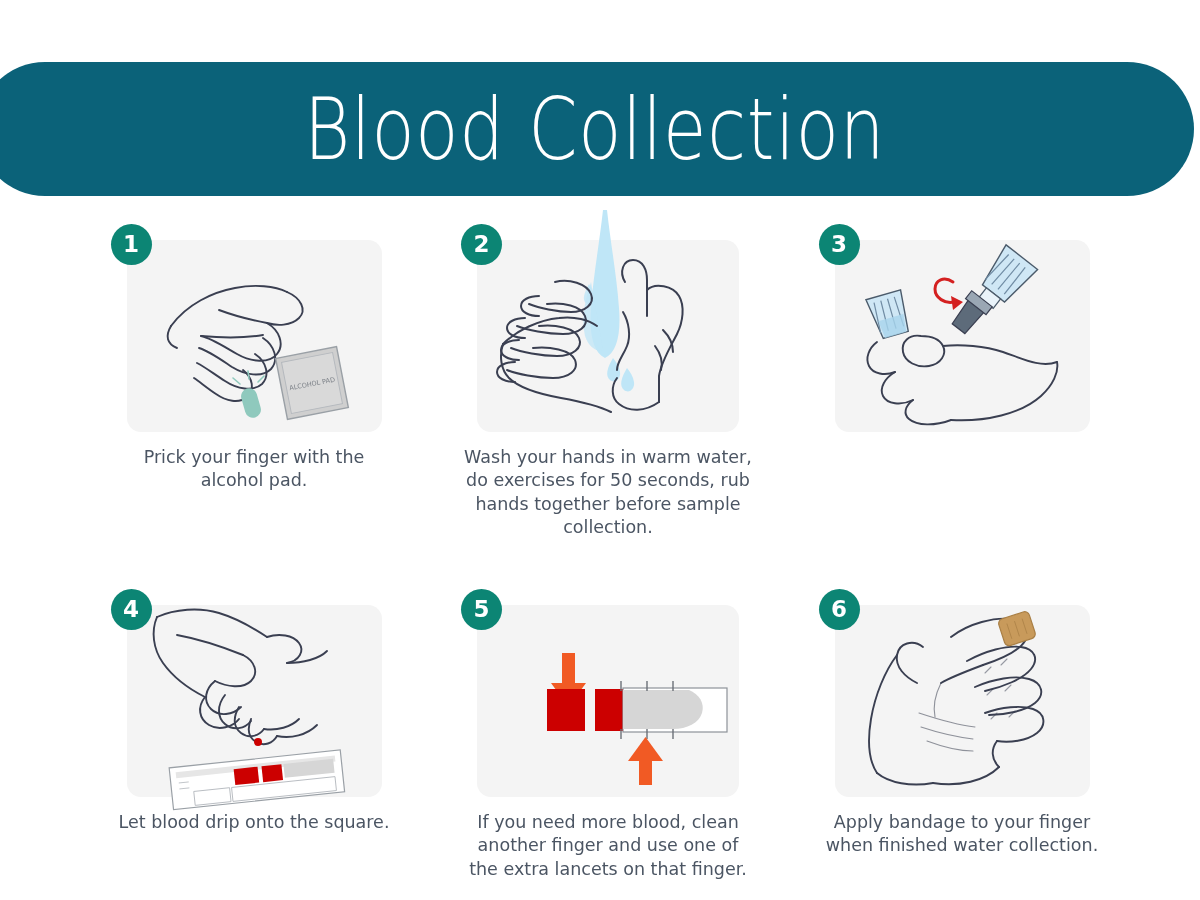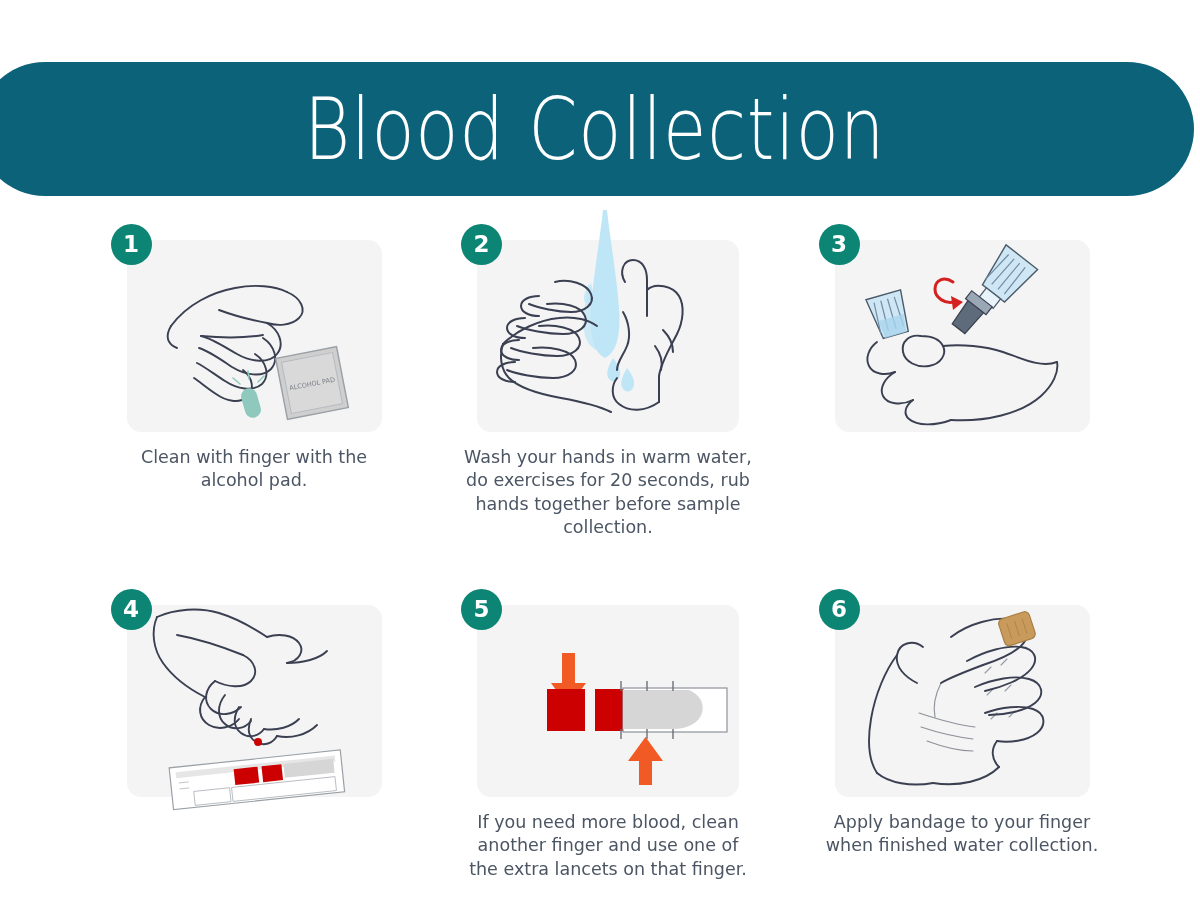--- a/index.html
+++ b/index.html
@@ -185,21 +185,21 @@
               <line x1="131" y1="156" x2="137" y2="150"></line>
             </g>
 
             <g transform="rotate(-11 185 157)">
               <rect x="154" y="126" width="62" height="62" fill="#cfcfcf" stroke="#9aa0a6" stroke-width="1.4"></rect>
               <rect x="159" y="131" width="52" height="52" fill="#d9d9d9" stroke="#b5b9be" stroke-width="1"></rect>
               <text x="185" y="160" text-anchor="middle" font-family="DejaVu Sans, sans-serif" font-size="6.5" fill="#7a7f86">ALCOHOL PAD</text>
             </g>
           </svg>
         </div>
-        <div class="step-caption narrow">Clean with finger with the alcohol pad.</div>
+        <div class="step-caption narrow">Prick your finger with the alcohol pad.</div>
       </div>
 
       <div class="step-card">
         <div class="art-panel wide">
           <div class="step-badge">
             <span>2</span>
           </div>
           <svg class="art-svg" viewBox="0 0 262 210">
 
             <g>
@@ -227,21 +227,21 @@
               <path d="M70 78 C86 76 104 80 108 90 C112 100 102 108 86 108 C70 108 50 104 40 100"></path>
               <path d="M48 92 C38 92 30 96 30 102 C30 108 38 112 48 112"></path>
               <path d="M62 100 C78 98 98 102 102 112 C106 122 96 130 80 130 C64 130 44 126 34 122"></path>
               <path d="M42 114 C32 114 24 118 24 124 C24 130 32 134 42 134"></path>
               <path d="M56 122 C72 120 94 124 98 134 C102 144 92 152 76 152 C60 152 40 148 30 144"></path>
               <path d="M38 136 C28 136 20 140 20 146 C20 152 28 156 38 156"></path>
               <path d="M26 118 C22 130 24 144 32 152 C42 162 62 168 84 172 C106 176 122 180 134 186"></path>
             </g>
           </svg>
         </div>
-        <div class="step-caption">Wash your hands in warm water, do exercises for 20 seconds, rub hands together before sample collection.</div>
+        <div class="step-caption">Wash your hands in warm water, do exercises for 50 seconds, rub hands together before sample collection.</div>
       </div>
 
       <div class="step-card">
         <div class="art-panel">
           <div class="step-badge">
             <span>3</span>
           </div>
           <svg class="art-svg" viewBox="0 0 255 210">
 
             <g transform="rotate(38 168 52)">
@@ -327,20 +327,21 @@
               <rect x="158" y="176" width="50" height="14" fill="#d6d6d6"></rect>
               <rect x="66" y="194" width="36" height="14" fill="#ffffff" stroke="#b5b9be" stroke-width="0.9"></rect>
               <rect x="104" y="194" width="104" height="14" fill="#ffffff" stroke="#b5b9be" stroke-width="0.9"></rect>
               <g stroke="#b5b9be" stroke-width="0.8">
                 <line x1="52" y1="184" x2="62" y2="184"></line>
                 <line x1="52" y1="190" x2="62" y2="190"></line>
               </g>
             </g>
           </svg>
         </div>
+        <div class="step-caption">Let blood drip onto the square.</div>
       </div>
 
       <div class="step-card">
         <div class="art-panel wide">
           <div class="step-badge">
             <span>5</span>
           </div>
 
           <div class="warn-top">
           </div>

